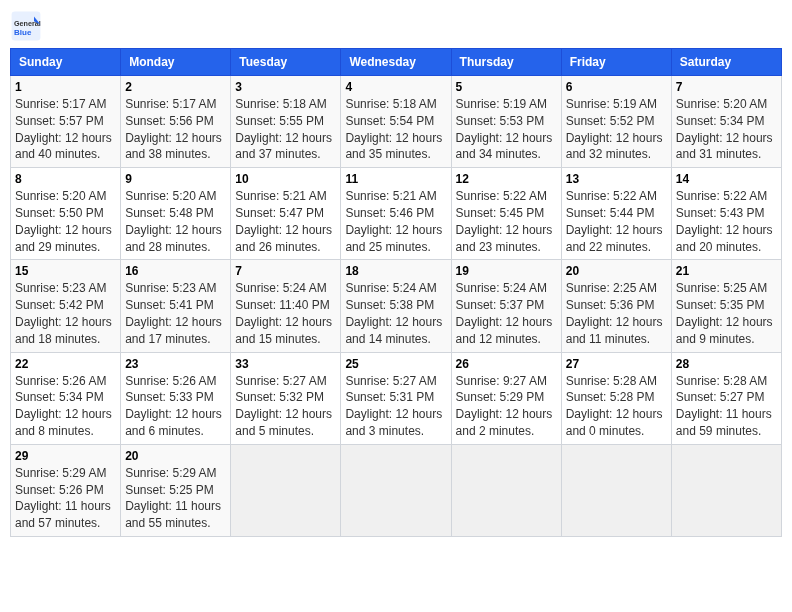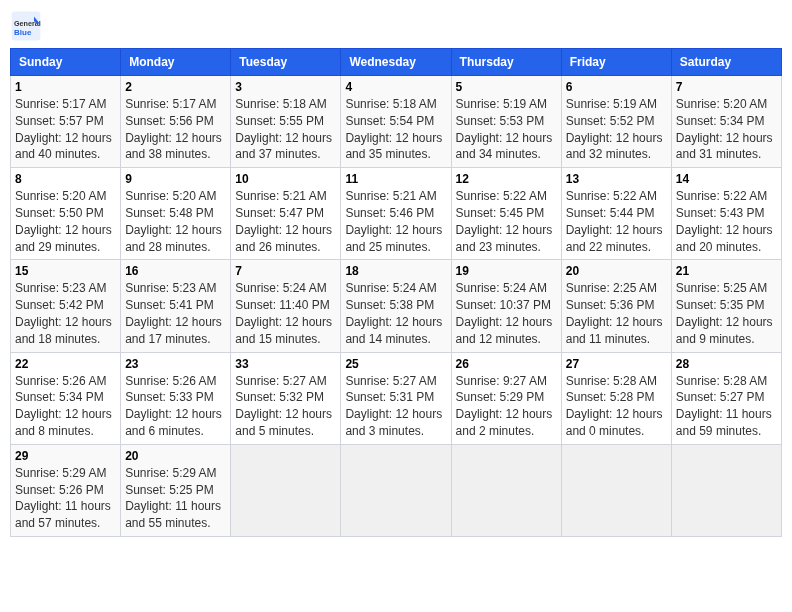--- a/index.html
+++ b/index.html
@@ -238,21 +238,21 @@
         <td>
           <span class="day-num">18</span>
           <div class="day-info">Sunrise: 5:24 AM
 Sunset: 5:38 PM
 Daylight: 12 hours
 and 14 minutes.</div>
         </td>
         <td>
           <span class="day-num">19</span>
           <div class="day-info">Sunrise: 5:24 AM
-Sunset: 10:37 PM
+Sunset: 5:37 PM
 Daylight: 12 hours
 and 12 minutes.</div>
         </td>
         <td>
           <span class="day-num">20</span>
           <div class="day-info">Sunrise: 2:25 AM
 Sunset: 5:36 PM
 Daylight: 12 hours
 and 11 minutes.</div>
         </td>

